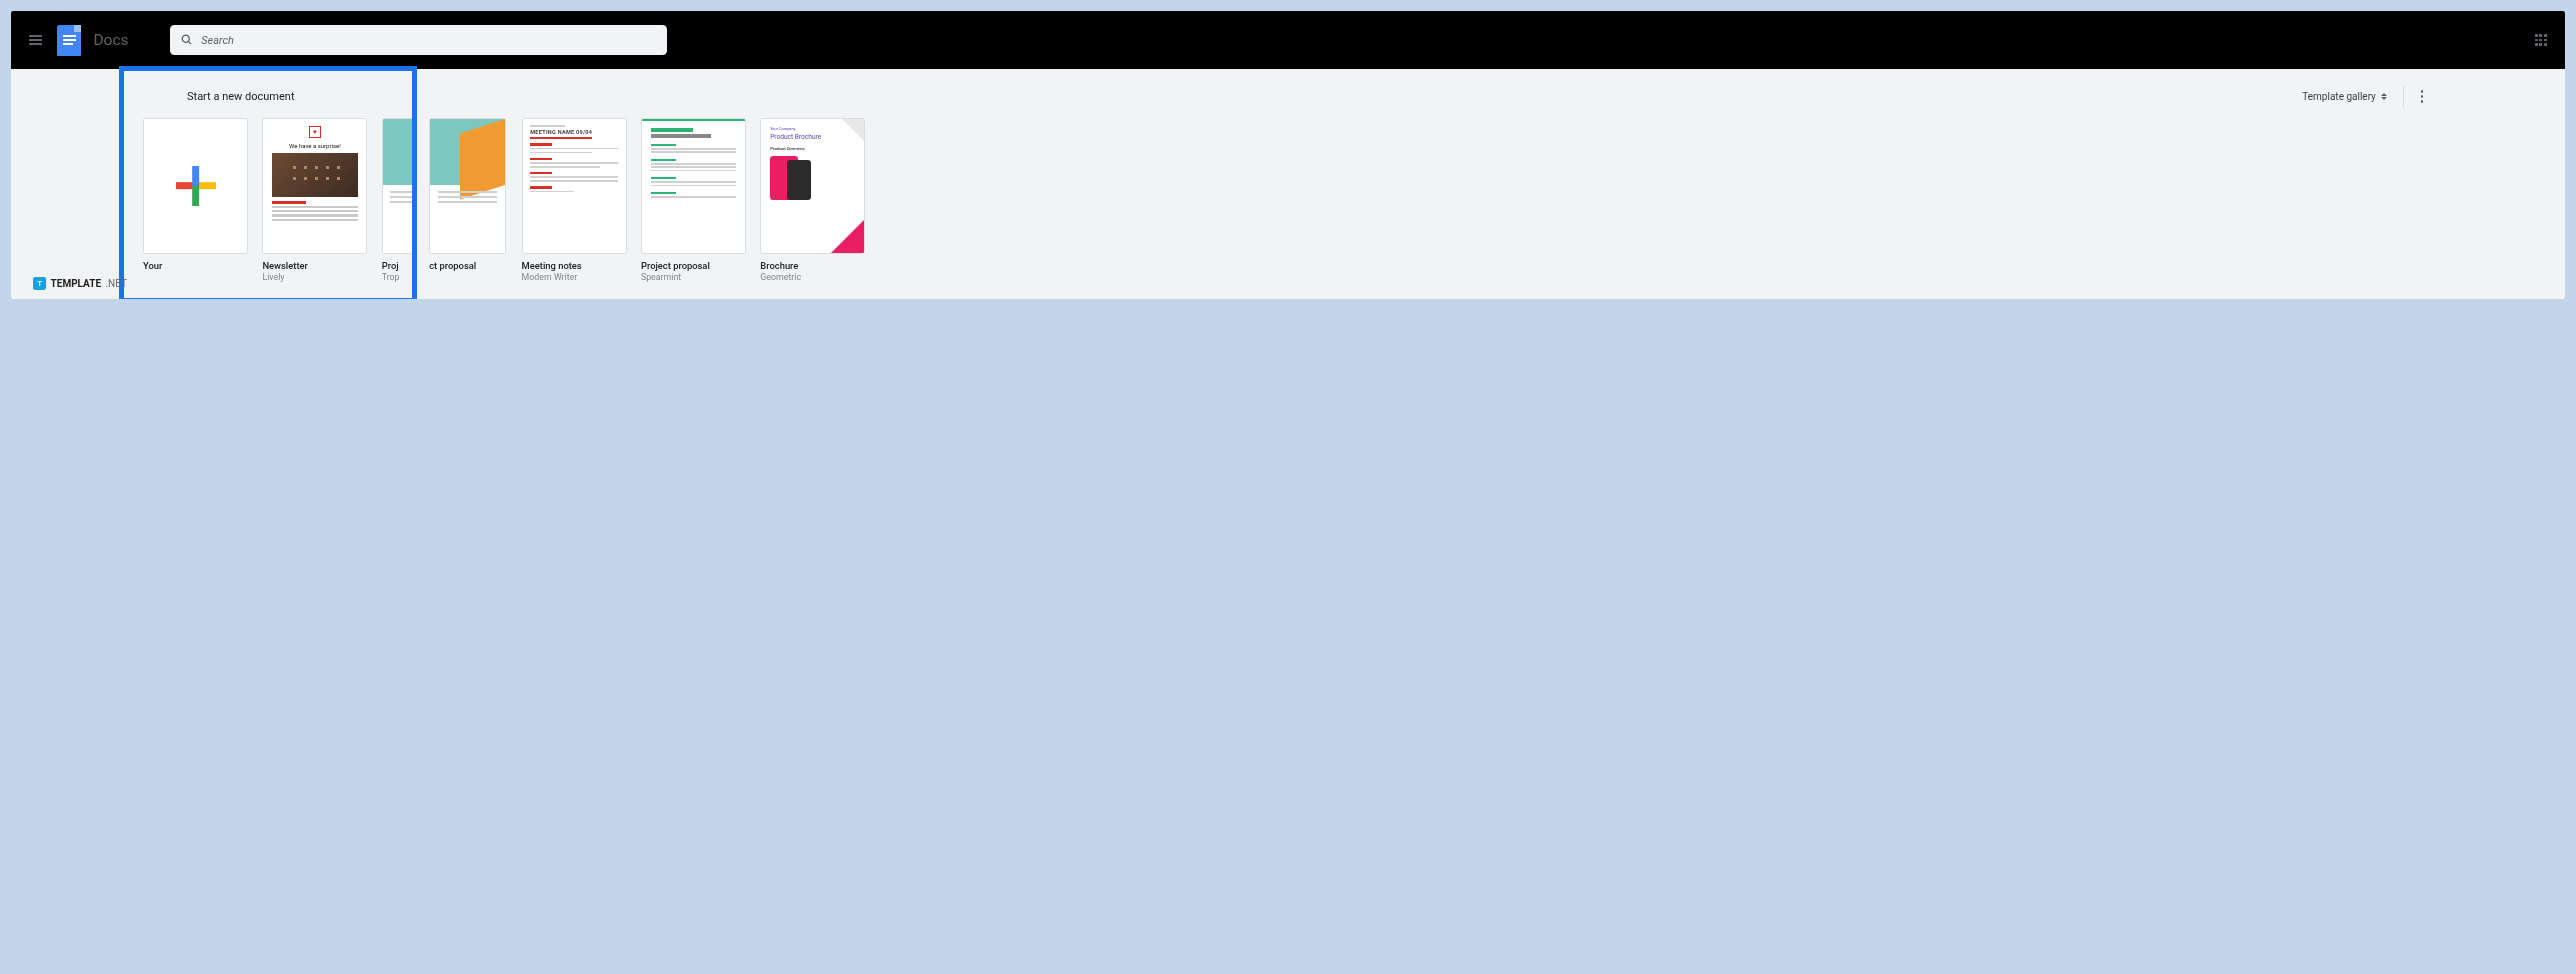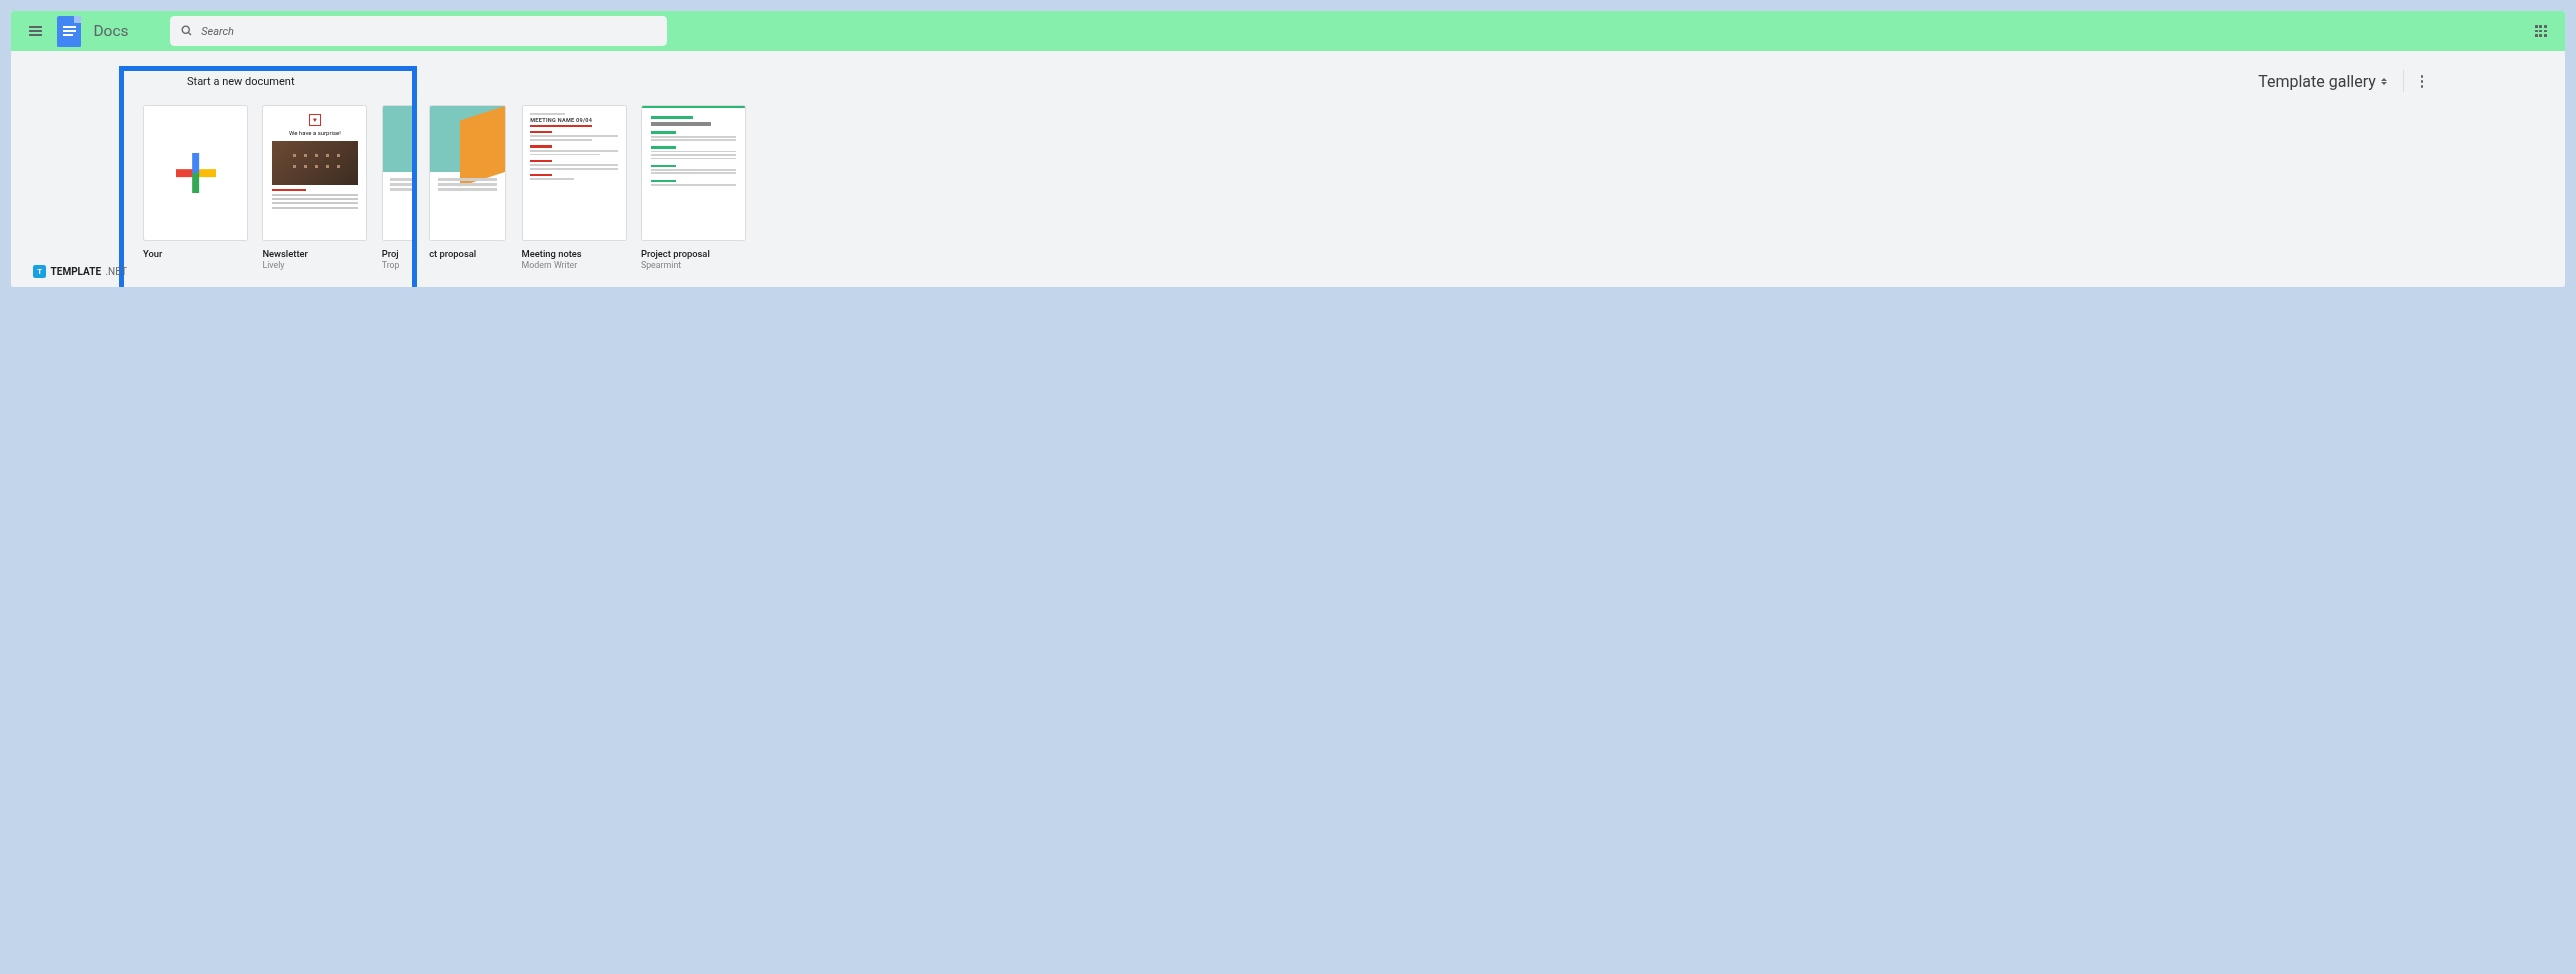--- a/index.html
+++ b/index.html
@@ -9,26 +9,26 @@
     padding: 11px;
   }
   .app-frame {
     background: #f1f3f4;
     border-radius: 2.2px;
     overflow: hidden;
     position: relative;
   }
   
   .header {
-    background: #86efac;
+    background: #000000;
     display: flex;
     align-items: center;
     padding: 5.5px 11px;
     gap: 8.8px;
-    height: 40px;
+    height: 58px;
   }
   .menu-btn {
     width: 26.5px; height: 26.5px;
     display:flex; align-items:center; justify-content:center;
     border-radius:50%;
     cursor:pointer;
   }
   .hamburger {
     width: 13.2px; height: 10px;
     display:flex; flex-direction:column; justify-content:space-between;
@@ -87,21 +87,21 @@
     position:relative;
   }
   .tpl-head {
     display:flex; align-items:center;
     margin-bottom: 10px;
   }
   .tpl-title { font-size:11px; color:#202124;margin-left:44px; }
   .tpl-gallery-btn {
     margin-left:auto;
     display:flex; align-items:center; gap:5.5px;
-    color:#3c4043; font-size:16px;
+    color:#3c4043; font-size:10px;
     padding:4.4px 7.7px;
     border-radius:3.3px;
     cursor:pointer;
   }
   .sort-icon { display:flex; flex-direction:column; gap:1.7px;}
   .sort-icon .t { width:0; height:0; border-left:3.3px solid transparent; border-right:3.3px solid transparent; border-bottom:3.9px solid #5f6368;}
   .sort-icon .b { width:0; height:0; border-left:3.3px solid transparent; border-right:3.3px solid transparent; border-top:3.9px solid #5f6368;}
   .divider { width:0.6px; height:22px; background:#dadce0; margin:0 7.7px;}
   .more-btn {
     width:22px; height:22px; display:flex; align-items:center; justify-content:center;
@@ -380,20 +380,34 @@
             <div class="sec">
                 <div class="h"></div>
                 <div></div>
               </div>
           </div>
         </div>
         <div class="tpl-name">Project proposal</div>
         <div class="tpl-sub">Spearmint</div>
       </div>
 
+      <div class="tpl-card">
+        <div class="tpl-thumb">
+          <div class="broch">
+            <div class="corner-tr"></div>
+            <div class="co">Your Company</div>
+            <div class="h1">Product Brochure</div>
+            <div class="sub">Product Overview</div>
+            <div class="phone"></div>
+            <div class="corner-br"></div>
+          </div>
+        </div>
+        <div class="tpl-name">Brochure</div>
+        <div class="tpl-sub">Geometric</div>
+      </div>
 
     </div>
   </div>
 
   <div class="highlight-box"></div>
 
   <div class="watermark">
     <div class="badge">T</div>
     <span>TEMPLATE</span>
       <span class="net">.NET</span>

